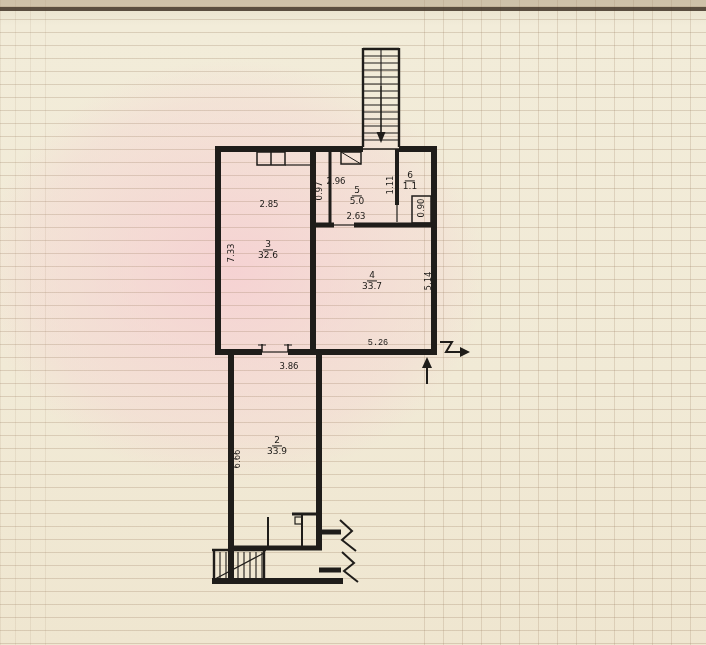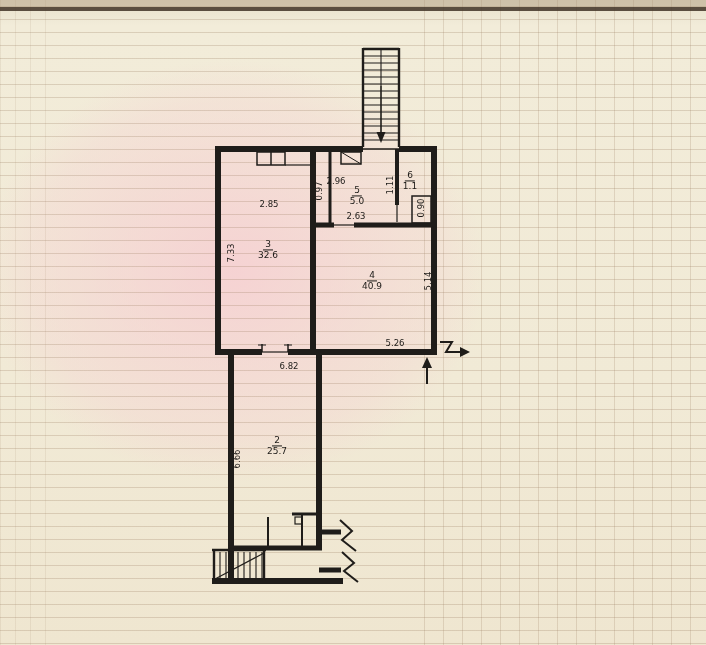--- a/index.html
+++ b/index.html
@@ -119,31 +119,31 @@
   <div class="room" style="left:357px;top:196px;">
     <span class="num">5</span><br>
     <span>5.0</span>
   </div>
   <div class="room" style="left:410px;top:181px;">
     <span class="num">6</span><br>
     <span>1.1</span>
   </div>
   <div class="room" style="left:372px;top:281px;">
     <span class="num">4</span><br>
-    <span>40.9</span>
+    <span>33.7</span>
   </div>
   <div class="room" style="left:277px;top:446px;">
     <span class="num">2</span><br>
-    <span>25.7</span>
+    <span>33.9</span>
   </div>
 
   <div class="lbl" style="left:269px;top:176px;margin-top:28px;">2.85</div>
   <div class="lbl rot" style="left:231px;top:253px;">7.33</div>
   <div class="lbl rot" style="left:319px;top:191px;">0.97</div>
   <div class="lbl" style="left:336px;top:181px;">2.96</div>
   <div class="lbl" style="left:356px;top:216px;">2.63</div>
   <div class="lbl rot" style="left:390px;top:185px;">1.11</div>
   <div class="lbl rot" style="left:421px;top:208px;">0.90</div>
   <div class="lbl rot" style="left:428px;top:281px;">5.14</div>
-  <div class="lbl" style="left:395px;top:343px;">5.26</div>
-  <div class="lbl" style="left:289px;top:366px;">6.82</div>
+  <div class="lbl" style="left:378px;top:343px;font-family:Liberation Mono, monospace;">5.26</div>
+  <div class="lbl" style="left:289px;top:366px;">3.86</div>
   <div class="lbl rot" style="left:237px;top:459px;">6.66</div>
 </div>
 
 </body></html>

